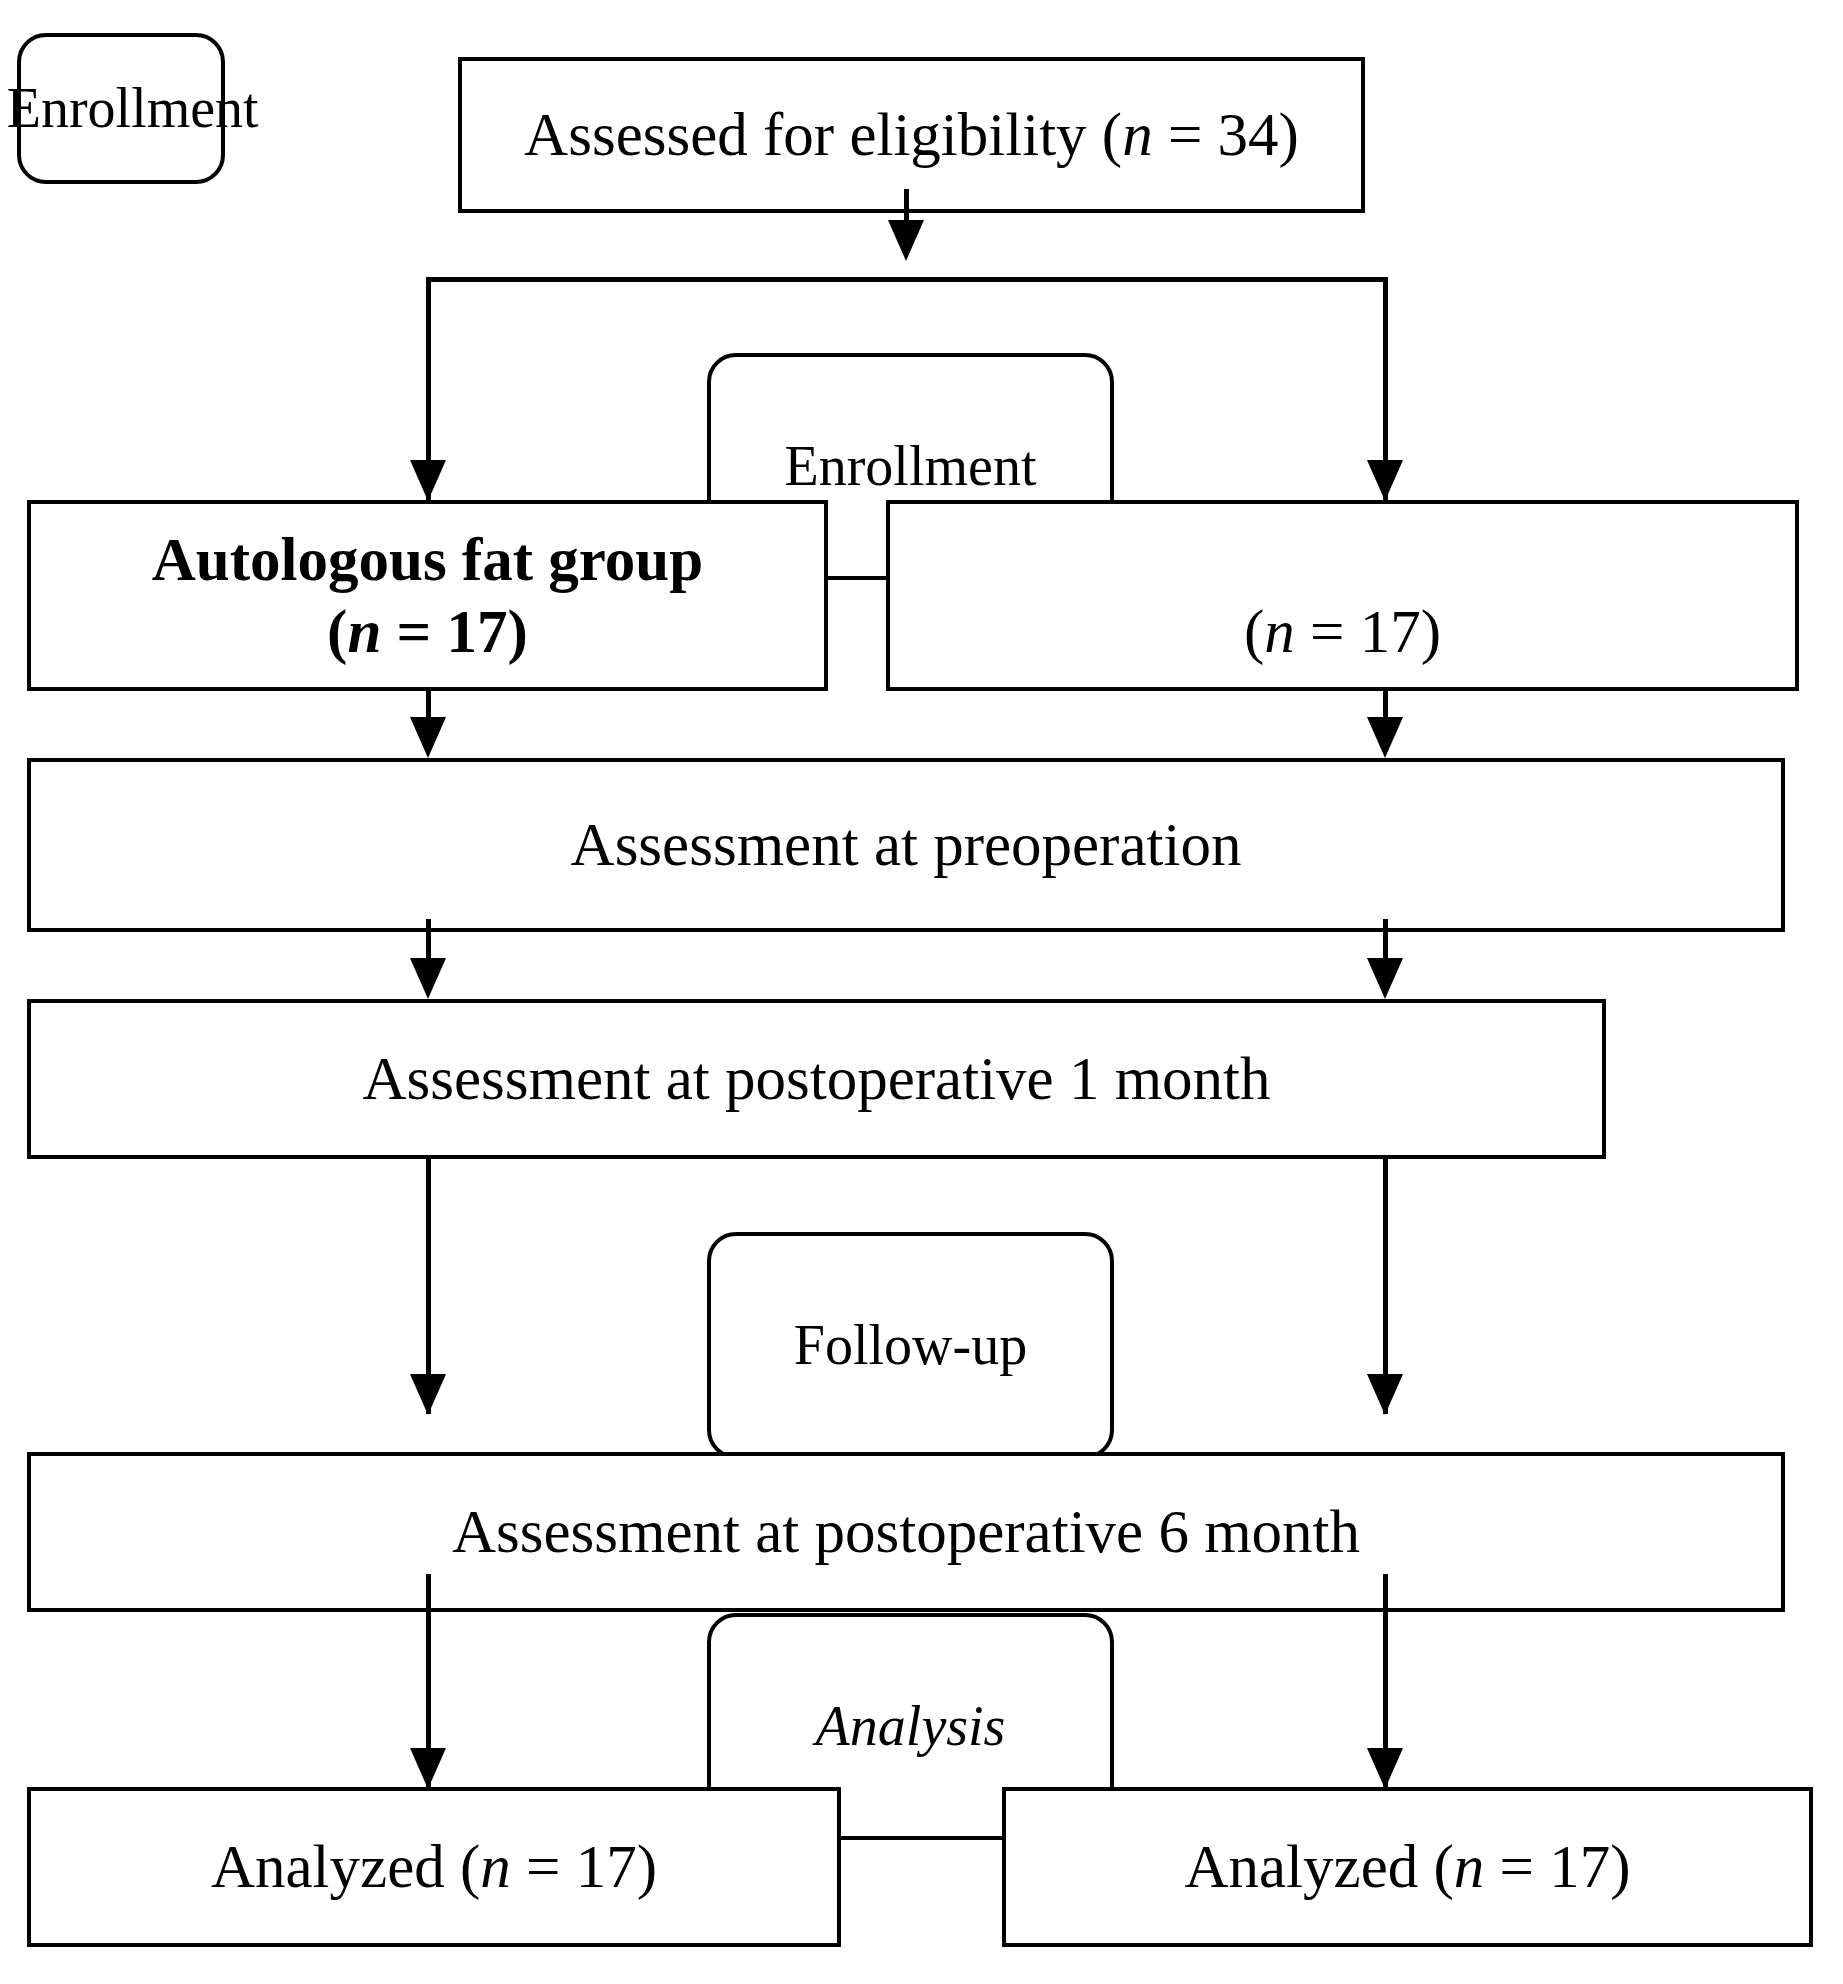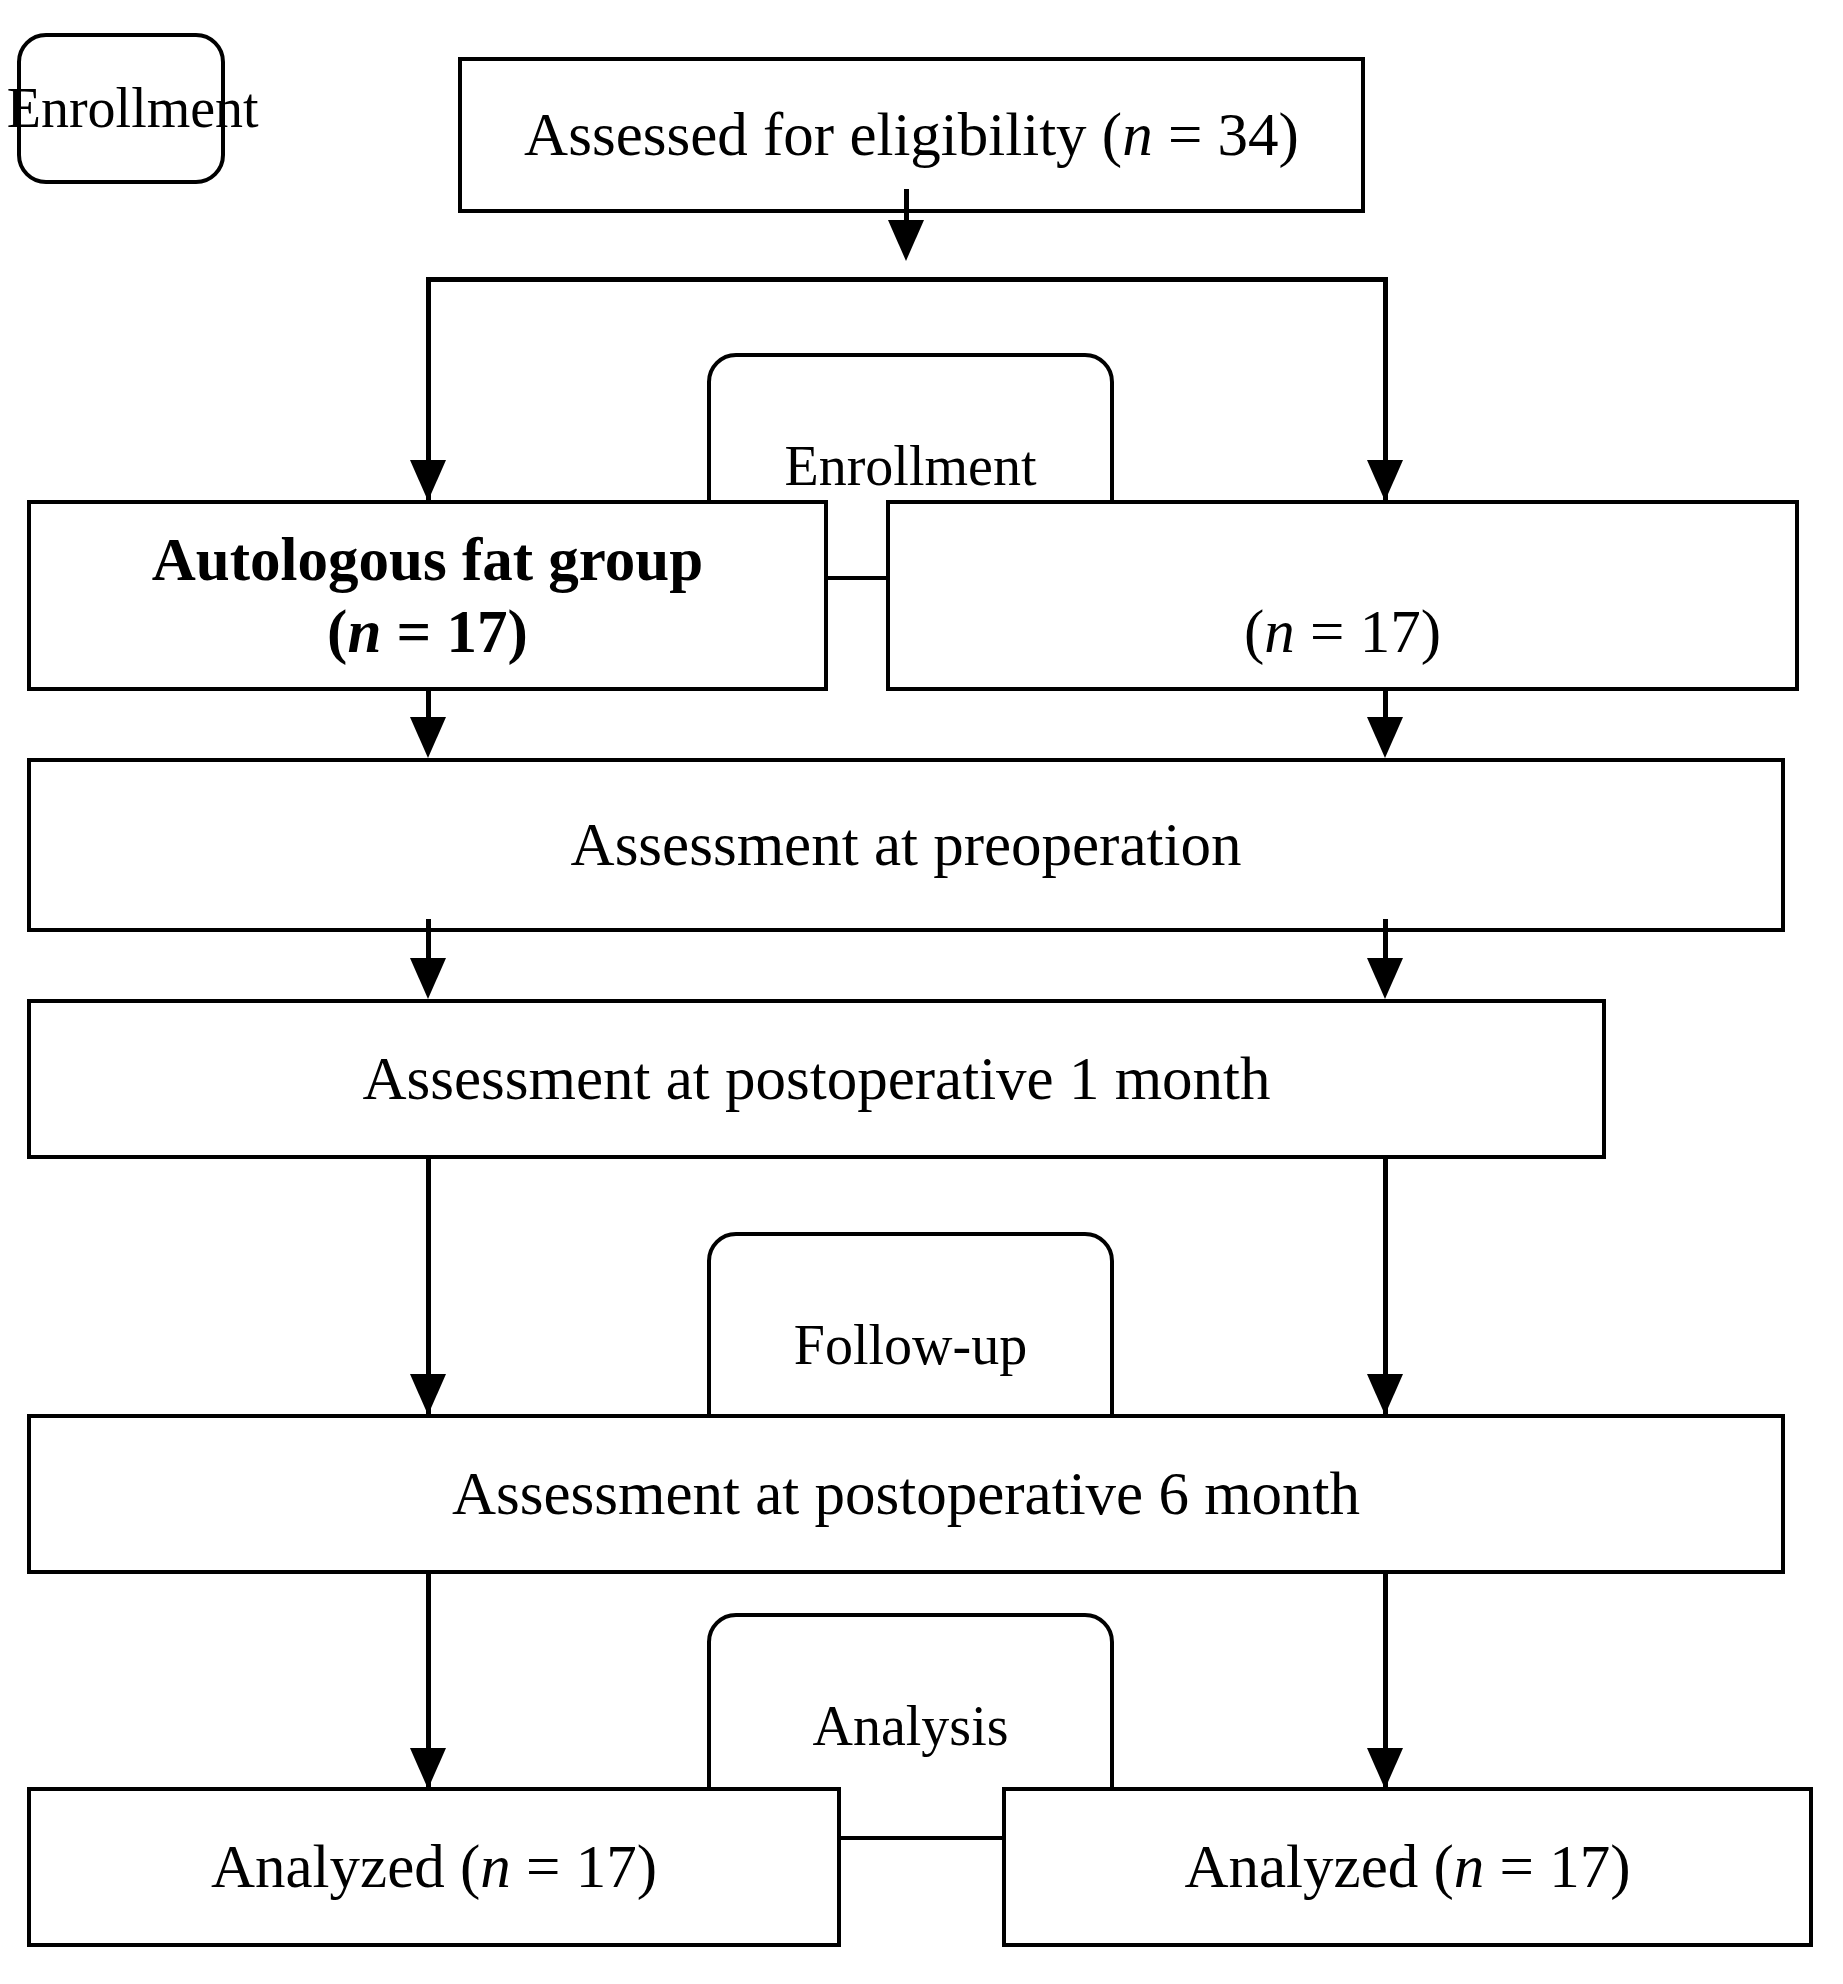--- a/index.html
+++ b/index.html
@@ -79,30 +79,30 @@
 
   <div class="vline" style="left:426px;top:1159px;height:255px;"></div>
   <div class="arrowhead" style="left:410px;top:1374px;"></div>
   <div class="vline" style="left:1383px;top:1159px;height:255px;"></div>
   <div class="arrowhead" style="left:1367px;top:1374px;"></div>
 
   <div class="node rounded stage" style="left:707px;top:1209px;width:407px;height:227px;margin-top:23px;">
     <span class="txt">Follow-up</span>
   </div>
 
-  <div class="node wide-box" style="left:27px;top:1414px;width:1758px;height:160px;">
+  <div class="node wide-box" style="left:27px;top:1452px;width:1758px;height:160px;">
     <span class="txt">Assessment at postoperative 6 month</span>
   </div>
 
   <div class="vline" style="left:426px;top:1574px;height:215px;"></div>
   <div class="arrowhead" style="left:410px;top:1748px;"></div>
   <div class="vline" style="left:1383px;top:1574px;height:215px;"></div>
   <div class="arrowhead" style="left:1367px;top:1748px;"></div>
 
-  <div class="node rounded stage" style="left:707px;top:1613px;width:407px;height:227px;">
+  <div class="node rounded stage" style="left:707px;top:1613px;width:407px;height:227px;font-style:italic;">
     <span class="txt">Analysis</span>
   </div>
 
   <div class="node analyzed-box" style="left:27px;top:1787px;width:814px;height:160px;">
     <span class="txt"><span>Analyzed (</span><span class="ital">n</span><span> = 17)</span></span>
   </div>
 
   <div class="node analyzed-box" style="left:1002px;top:1787px;width:811px;height:160px;">
     <span class="txt"><span>Analyzed (</span><span class="ital">n</span><span> = 17)</span></span>
   </div>

